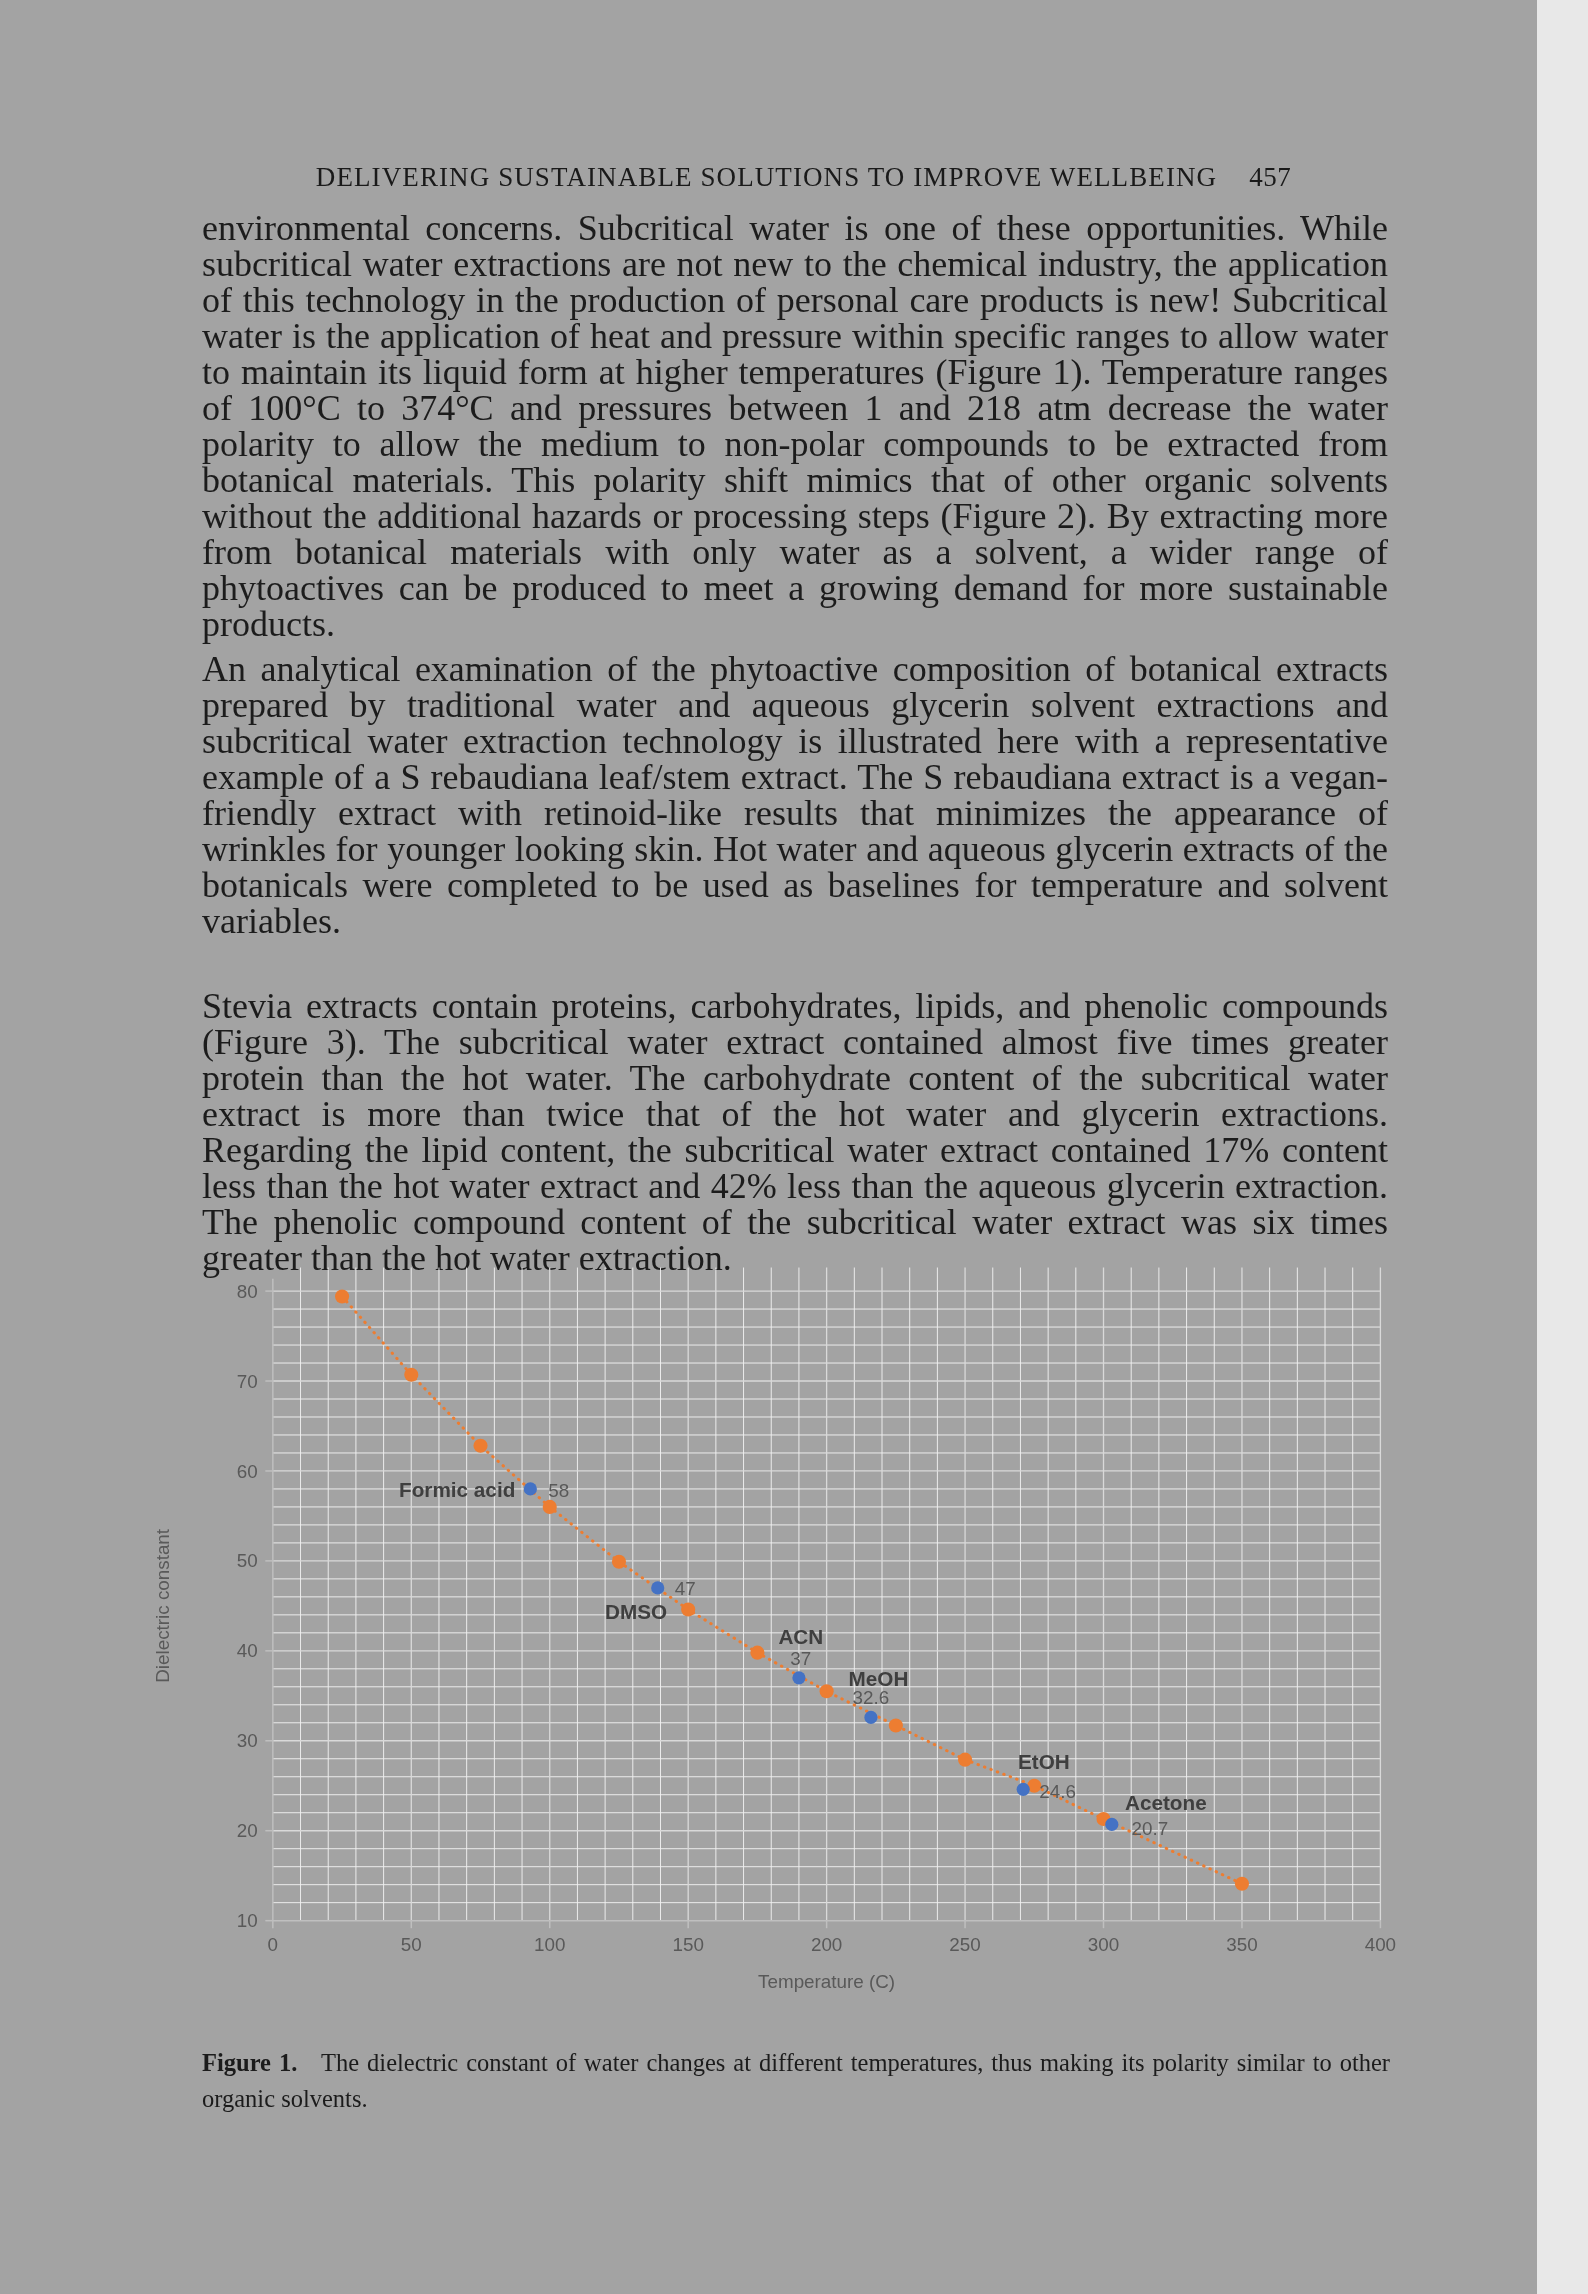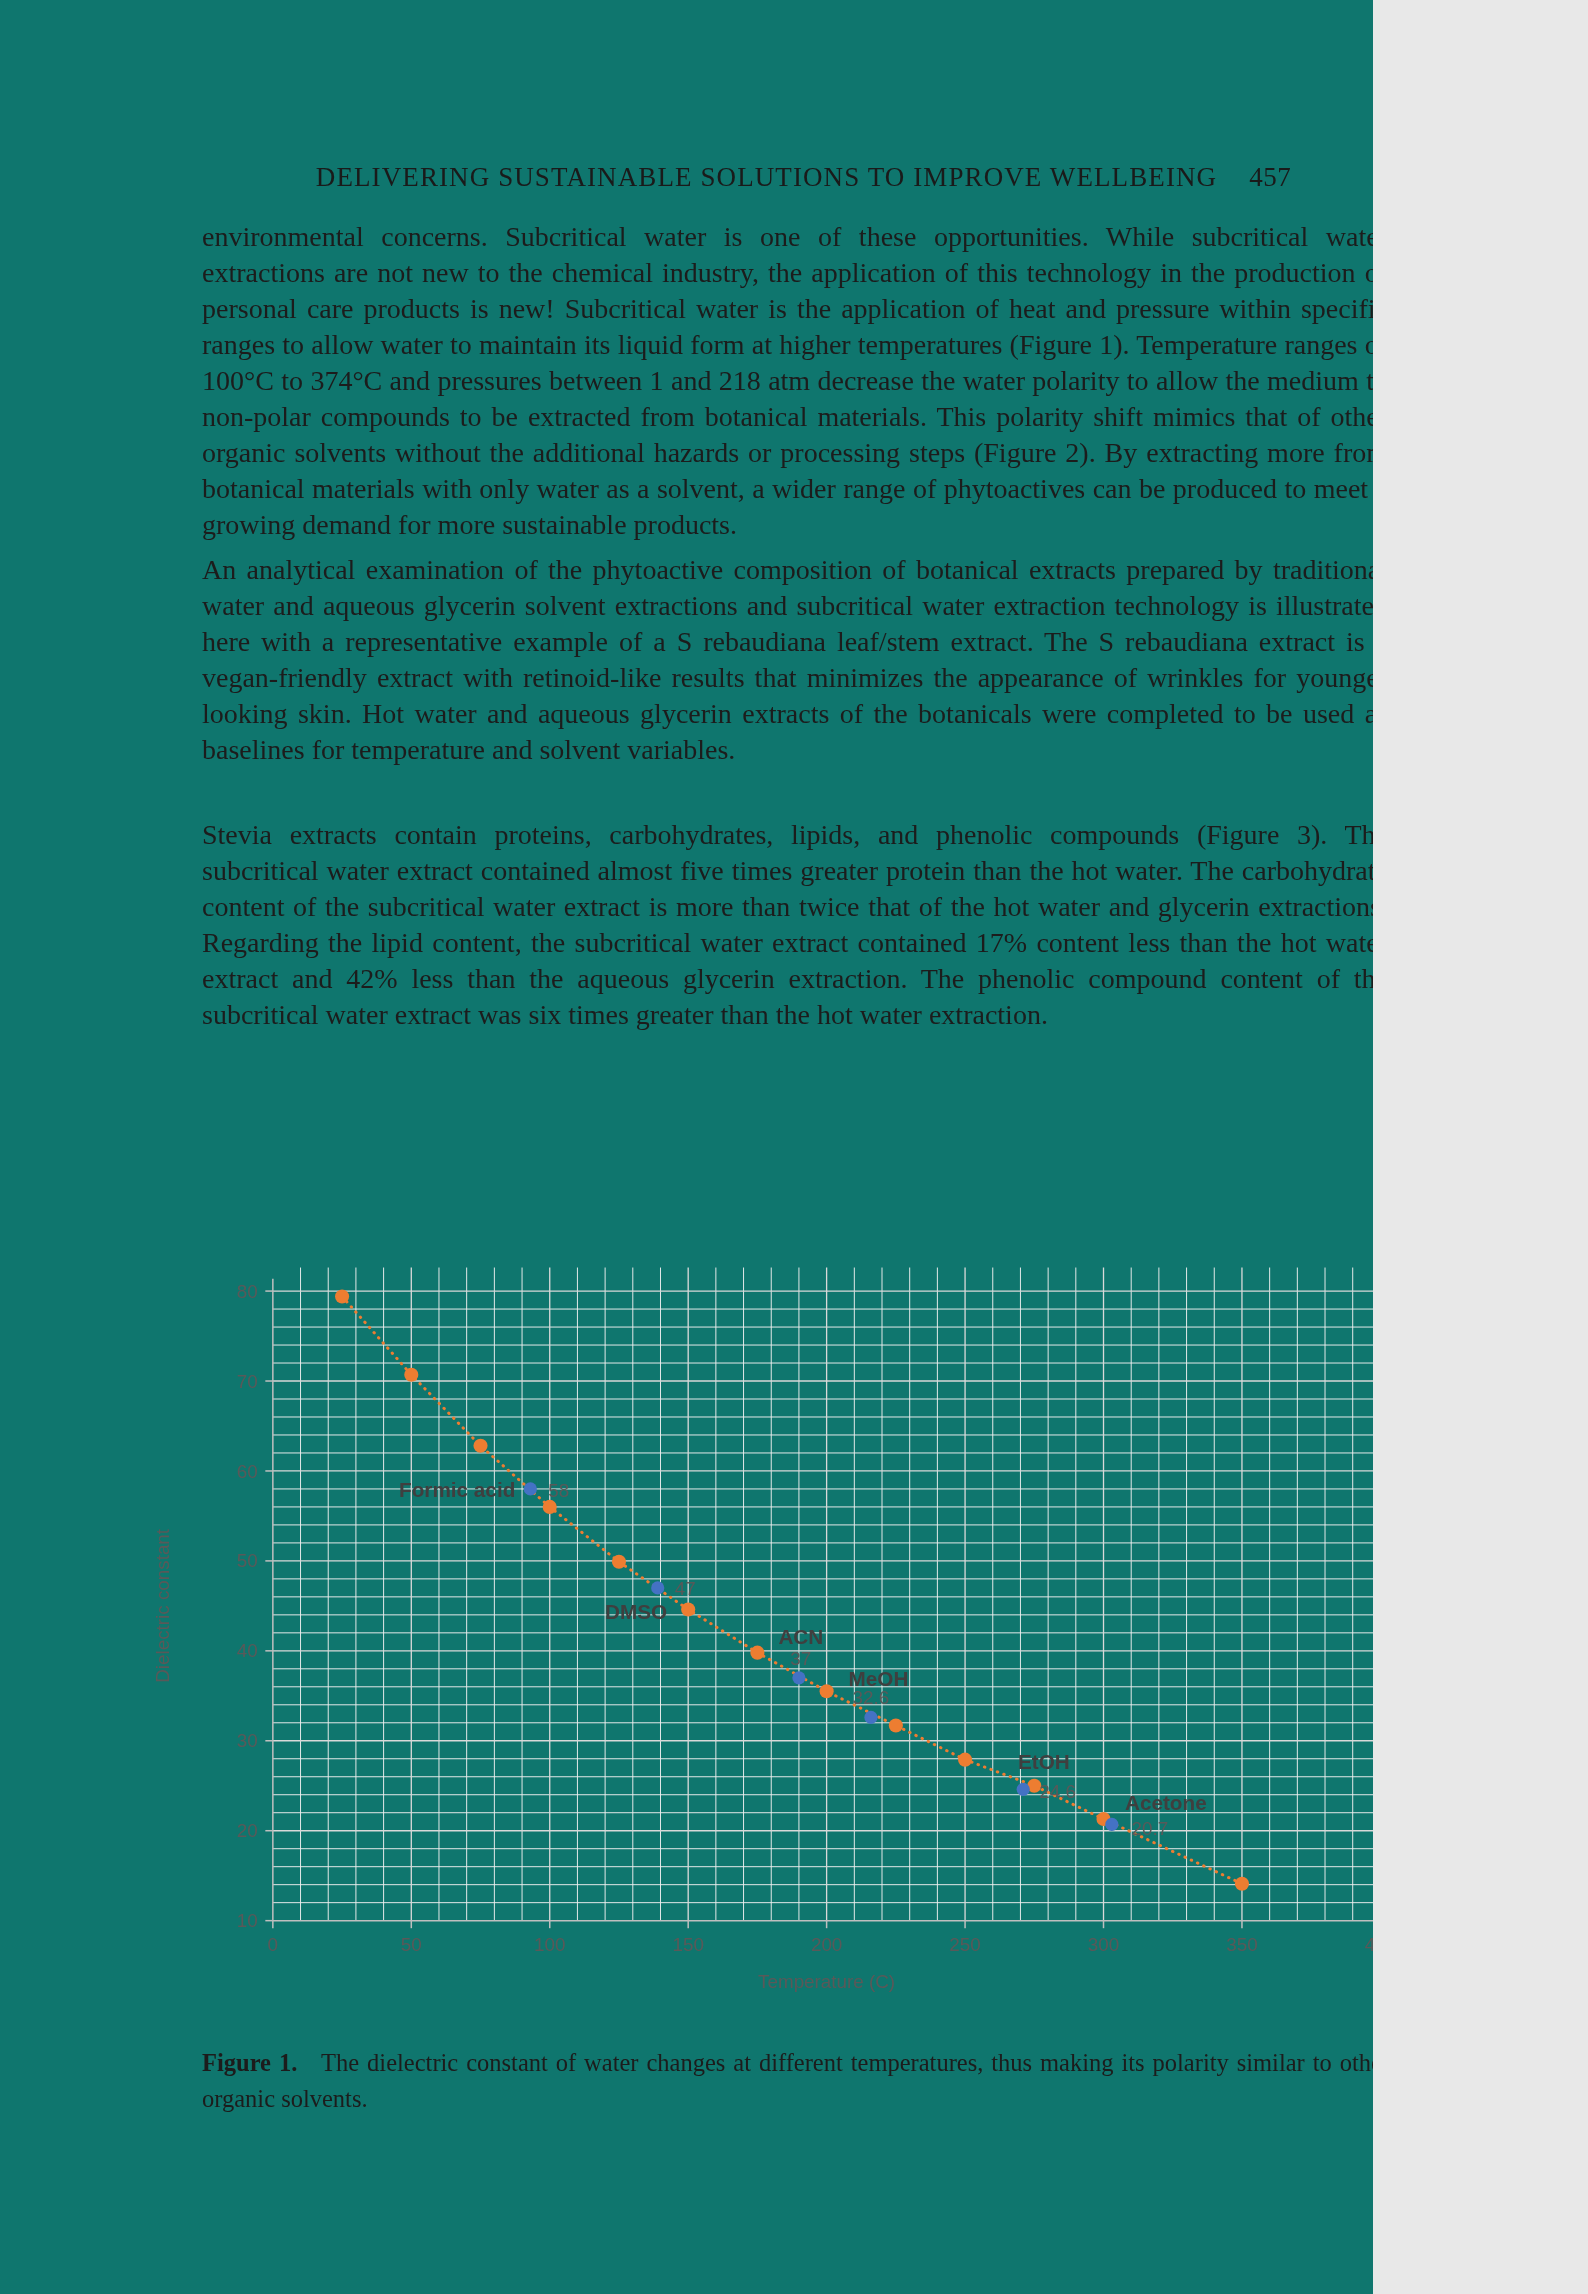--- a/index.html
+++ b/index.html
@@ -1,37 +1,37 @@
 <!DOCTYPE html>
 <html style="font-size:15px"><head>
 <meta charset="utf-8">
 <style>
   html,body{margin:0;padding:0;background:#e8e8e8;}
   .page{
     position:relative;
-    width:1373px;height:2295px;
-    background:#0f766e;
+    width:1537px;height:2295px;
+    background:#a3a3a3;
     font-family:"Liberation Serif", serif;
     color:#1c1c1c;
     overflow:hidden;
   }
   .running-head{
     position:absolute;
     top:162px;left:201px;width:1205px;
     text-align:center;
     font-size:27px;
     letter-spacing:1.1px;
     color:#1a1a1a;
     white-space:nowrap;
   }
   .running-head .pageno{ margin-left:32px; letter-spacing:0.5px; }
   .body-text{
     position:absolute;
-    top:219px;left:202px;width:1186px;
-    font-size:28px;line-height:36px;
+    top:210px;left:202px;width:1186px;
+    font-size:36px;line-height:36px;
     text-align:justify;
   }
   .body-text p{ margin:0 0 8.5px 0; }
   .body-text p.gap-before{ margin-top:49px; }
   .body-text .it{ }
   .chart-wrap{
     position:absolute;
     top:1227px;left:141px;width:1262px;height:810px;
   }
   .figure-caption{

